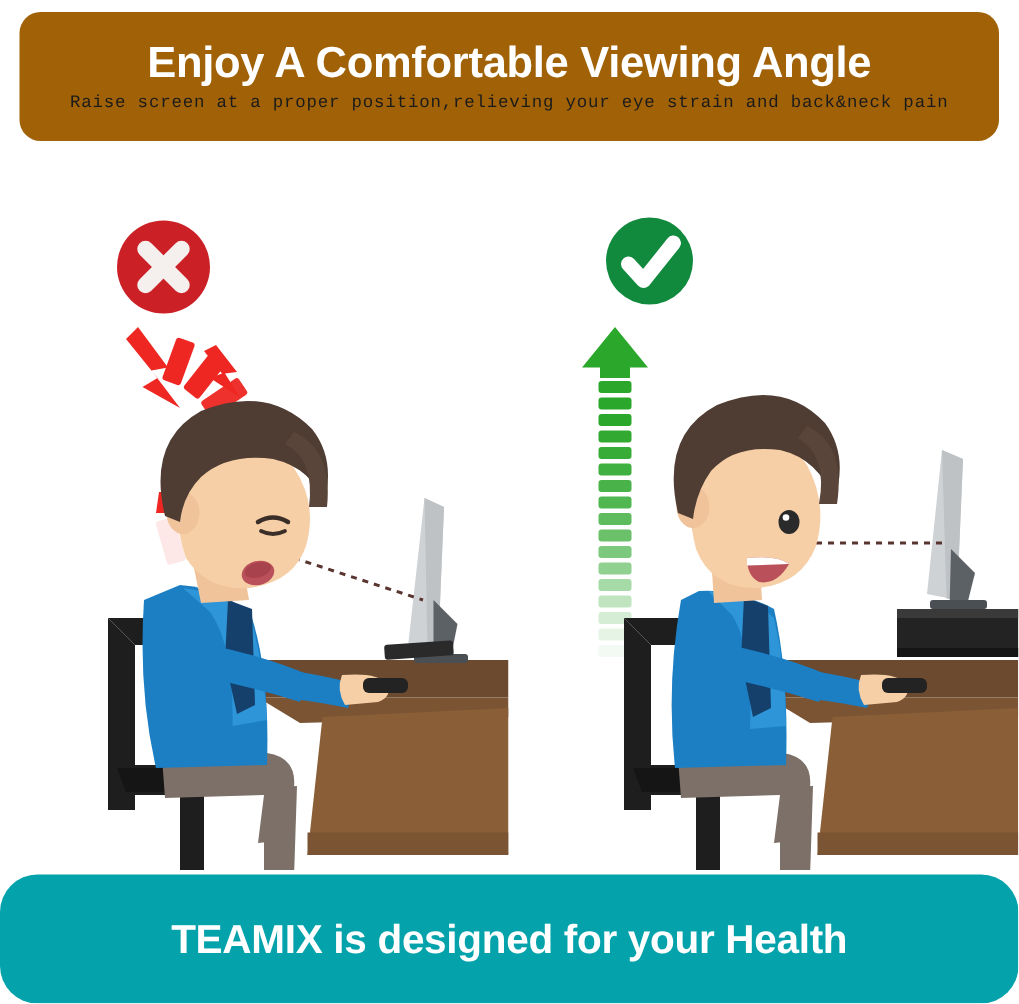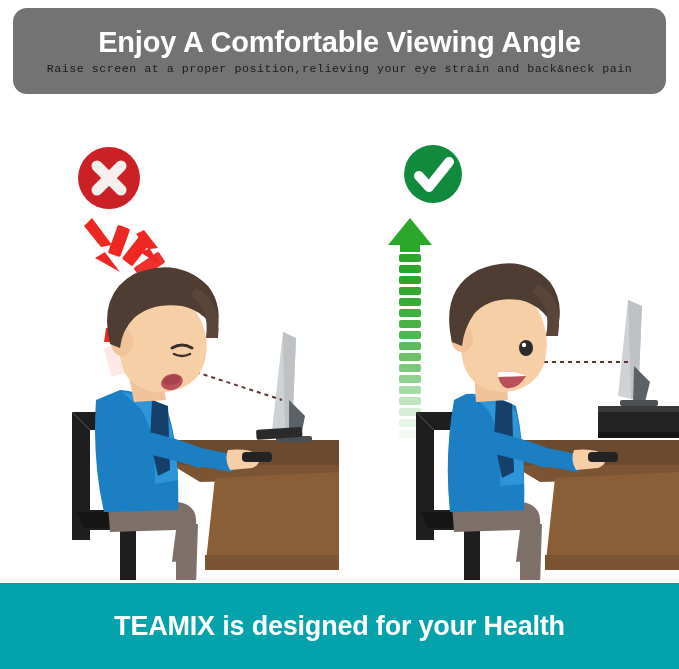--- a/index.html
+++ b/index.html
@@ -19,21 +19,21 @@
     overflow: hidden;
   }
 
   
   .header-banner {
     position: absolute;
     left: 13px;
     top: 8px;
     width: 653px;
     height: 86px;
-    background: #737373;
+    background: #a16207;
     border-radius: 14px;
     box-sizing: border-box;
     display: flex;
     flex-direction: column;
     align-items: center;
     justify-content: center;
   }
   .header-title {
     color: #ffffff;
     font-family: "Liberation Sans", sans-serif;
@@ -59,20 +59,21 @@
   .footer-banner {
     position: absolute;
     left: 0;
     top: 583px;
     width: 679px;
     height: 86px;
     background: #04A3AC;
     display: flex;
     align-items: center;
     justify-content: center;
+    border-radius: 25px;
   }
   .footer-text {
     color: #ffffff;
     font-family: "Liberation Sans", sans-serif;
     font-weight: bold;
     font-size: 27px;
     letter-spacing: -0.2px;
     text-align: center;
     white-space: nowrap;
   }

